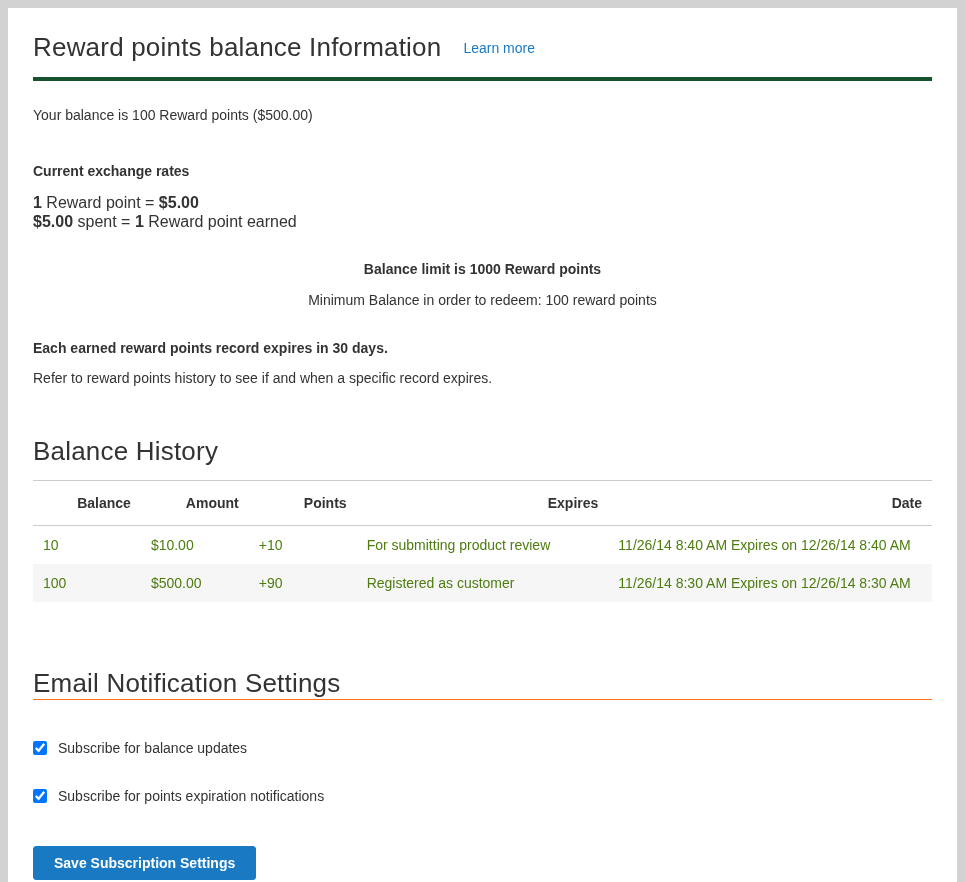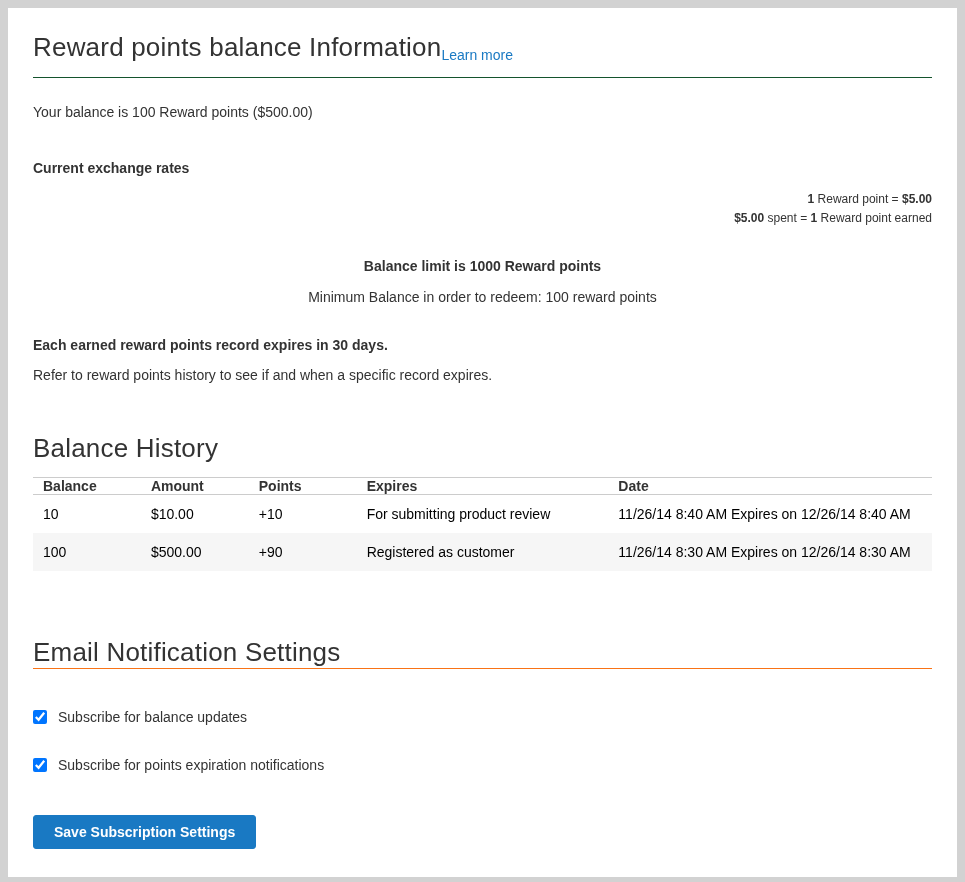--- a/index.html
+++ b/index.html
@@ -14,23 +14,24 @@
   .card {
     background: #ffffff;
     width: 100%;
     min-height: 866px;
     padding: 18px 25px 28px 25px;
   }
 
   
   .title-row {
     display: flex;
-    align-items: flex-end;
+    align-items: center;
+    gap: 22px;
     padding: 6px 0 14px 0;
-    border-bottom: 1px solid #14532d;
+    border-bottom: 4px solid #14532d;
   }
   .page-title {
     font-size: 26px;
     font-weight: 300;
     color: #333333;
     letter-spacing: 0.2px;
   }
   .learn-more {
     font-size: 14px;
     color: #1979c3;
@@ -41,49 +42,49 @@
   
   .balance-summary {
     margin-top: 26px;
     font-size: 14px;
     color: #333333;
   }
 
   
   .block-label { font-weight: 700; font-size: 14px; }
   .exchange { margin-top: 40px; }
-  .exchange-lines { margin-top: 14px; font-size: 12px; line-height: 19px; text-align: right; }
+  .exchange-lines { margin-top: 14px; font-size: 16px; line-height: 19px; }
   .limits { margin-top: 30px; text-align: center; }
   .limits .sub { margin-top: 15px; font-size: 14px; }
   .expiration { margin-top: 32px; }
   .expiration .sub { margin-top: 14px; font-size: 14px; }
 
   
   .section-heading {
     font-size: 26px;
     font-weight: 300;
     color: #333333;
     letter-spacing: 0.2px;
   }
   .history { margin-top: 50px; }
   .history table {
     width: 100%;
     margin-top: 13px;
     border-collapse: collapse;
     font-size: 14px;
   }
   .history thead th {
-    text-align: left;
+    text-align: right;
     font-weight: 700;
-    padding: 0 10px;
+    padding: 14px 10px;
     border-top: 1px solid #cccccc;
     border-bottom: 1px solid #cccccc;
     color: #333333;
   }
-  .history tbody td { padding: 11px 10px; color: #000000; }
+  .history tbody td { padding: 11px 10px; color: #4d7c0f; }
   .history tbody tr:nth-child(even) { background: #f6f6f6; }
   .col-balance { width: 12%; }
   .col-amount  { width: 12%; }
   .col-points  { width: 12%; }
   .col-reason  { width: 28%; }
   .col-date    { width: 36%; }
 
   
   .notifications { margin-top: 66px; }
   .notifications .heading-wrap {

